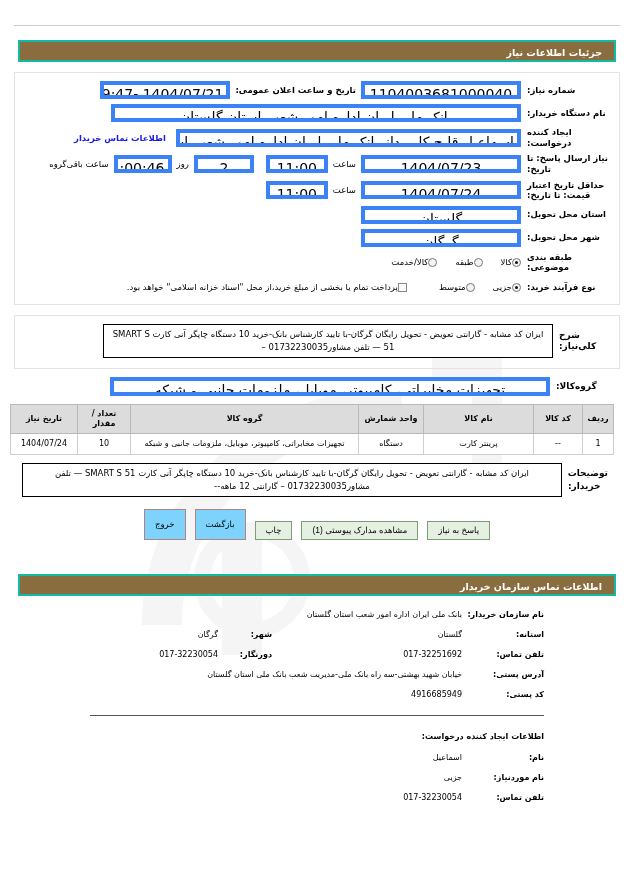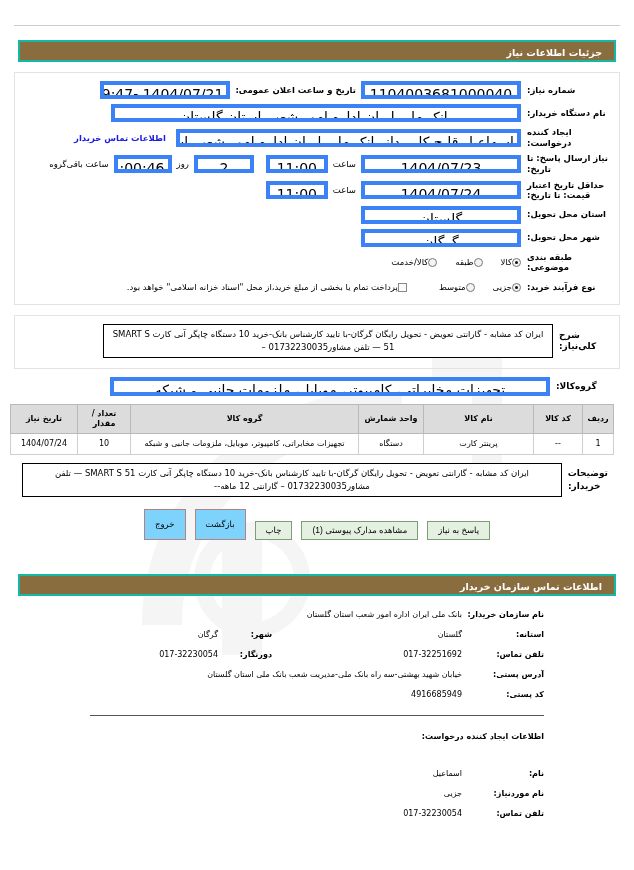--- a/index.html
+++ b/index.html
@@ -237,21 +237,21 @@
     padding-right: 6px;
   }
   .cv-wide { width: 300px; }
   .hr2 {
     border-top: 1px solid #555;
     margin: 16px 90px 0 90px;
   }
   .subhead {
     font-weight: bold;
     font-size: 8px;
-    margin: 16px 90px 28px 0;
+    margin: 16px 90px 12px 0;
     text-align: right;
   }
   .num { direction: ltr; unicode-bidi: embed; display:inline-block; }
 </style>
 </head>
 <body>
 
 <div class="page">
 
   <div class="watermark">

